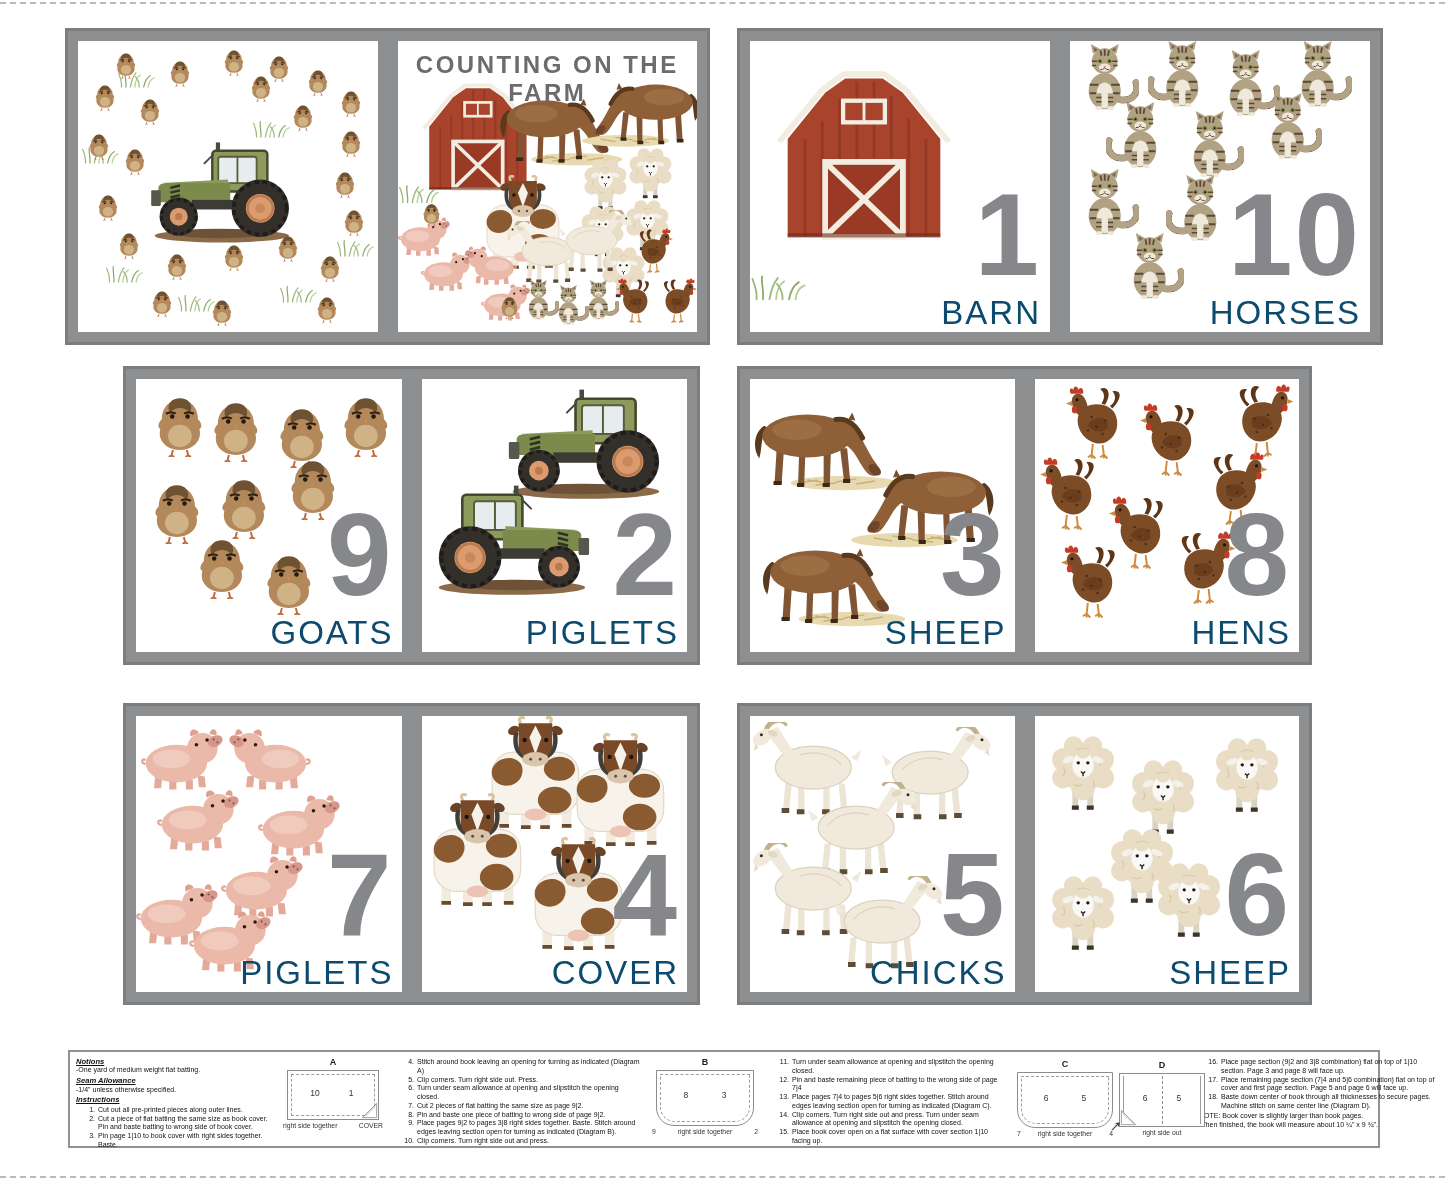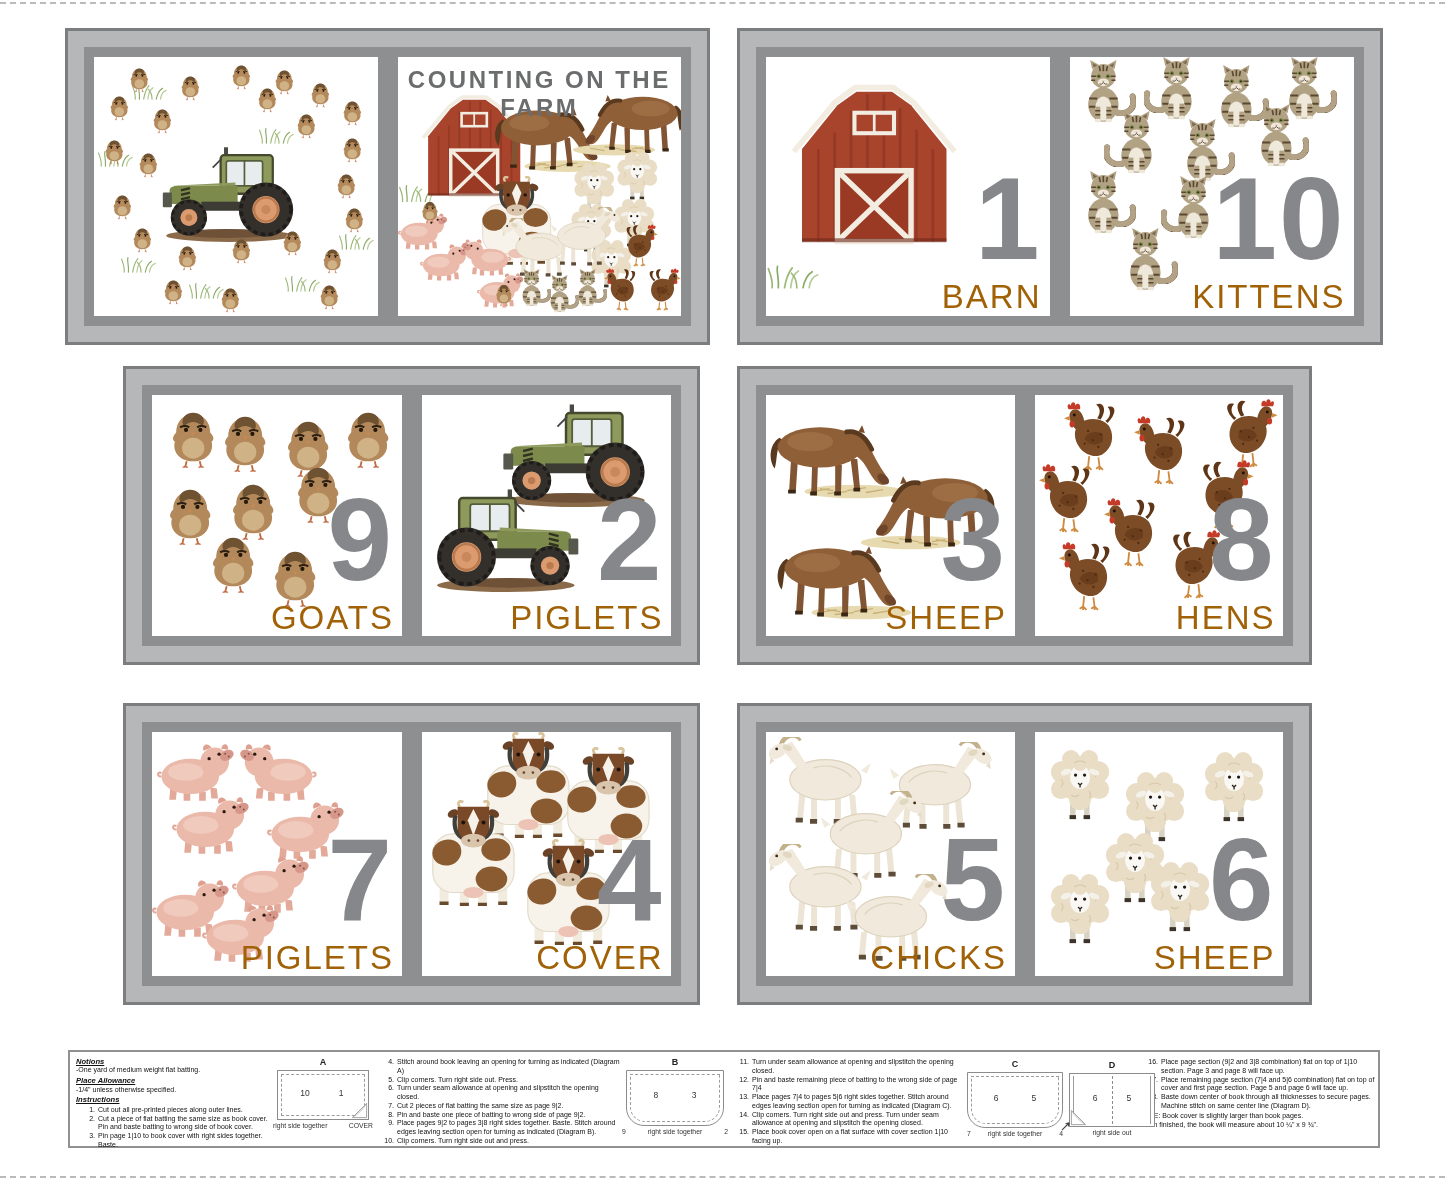--- a/index.html
+++ b/index.html
@@ -2,35 +2,35 @@
 <html><head>
 <meta charset="utf-8">
 <style>
   html,body{margin:0;padding:0}
   body{width:1445px;height:1182px;position:relative;background:#ffffff;
        font-family:"Liberation Sans",sans-serif;overflow:hidden;color:#222}
   .cutline{position:absolute;left:0;right:0;border-top:2px dashed #b8babc}
 
   
   .panel{position:absolute;box-sizing:border-box;border:3px solid #7b7d7f;
-         background:#b5b7b9;display:flex;padding:16px}
+         background:#b5b7b9;display:flex;padding:0}
   .square{flex:1;position:relative;background:#fff;border:10px solid #8d8f91;
           box-sizing:border-box;overflow:hidden}
   .art-layer{position:absolute;inset:0;z-index:1}
   .art-layer svg{position:absolute;overflow:visible;display:block}
   .count{position:absolute;right:3%;bottom:1%;z-index:2;text-align:right;line-height:1}
   .num{font-size:116px;font-weight:bold;color:#85878a;letter-spacing:2px}
-  .lbl{font-size:33px;color:#a16207;letter-spacing:2px;margin-top:3px}
+  .lbl{font-size:33px;color:#0c4a6e;letter-spacing:2px;margin-top:3px}
   .cover-title{position:absolute;top:3.5%;left:0;right:0;text-align:center;
                font-size:24px;font-weight:bold;letter-spacing:2.5px;color:#6b6c6d;z-index:2}
 
   
   .instructions{position:absolute;left:68px;top:1050px;width:1312px;height:98px;
                 box-sizing:border-box;border:2px solid #8f9193;background:#fff;
-                display:flex;gap:2px;padding:5px 6px;font-size:7px;line-height:1.25;color:#111}
+                display:flex;gap:12px;padding:5px 6px;font-size:7px;line-height:1.25;color:#111}
   .icol{flex:0 0 auto}
   .c1{width:195px}.c2{width:245px}.c3{width:235px}.c4{width:238px}
   .ih{font-weight:bold;font-style:italic;text-decoration:underline;font-size:7.6px}
   .it{margin:0 0 1px 0}
   ol.steps{margin:1px 0 0 0;padding:0 0 0 6px;list-style:none}
   .steps li{display:flex;margin:0}
   .sn{flex:0 0 13px;text-align:right;margin-right:3px}
   .st{flex:1}
   .inote{margin-top:1px}
 
@@ -481,21 +481,21 @@
         </svg>
         <svg viewBox="0 0 56 64" style="left: 32%; top: 46%; width: 20%; transform: scaleX(-1);">
           <use href="#sym-kitten"></use>
         </svg>
         <svg viewBox="0 0 56 64" style="left: 18%; top: 66%; width: 20%;">
           <use href="#sym-kitten"></use>
         </svg>
       </div>
     <div class="count">
       <div class="num">10</div>
-      <div class="lbl">KITTENS</div>
+      <div class="lbl">HORSES</div>
     </div>
   </div>
 </section>
 
 <section class="panel" style="left:123px;top:366px;width:577px;height:299px">
   <div class="square">
     <div class="art-layer">
         <svg viewBox="0 0 40 48" style="left: 6%; top: 4%; width: 21%;">
           <use href="#sym-chick"></use>
         </svg>
@@ -698,21 +698,21 @@
       <div class="num">6</div>
       <div class="lbl">SHEEP</div>
     </div>
   </div>
 </section>
 
 <section class="instructions">
   <div class="icol c1">
     <div class="ih">Notions</div>
     <div class="it">-One yard of medium weight flat batting.</div>
-    <div class="ih">Place Allowance</div>
+    <div class="ih">Seam Allowance</div>
     <div class="it">-1/4" unless otherwise specified.</div>
     <div class="ih">Instructions</div>
     <ol class="steps">
         <li>
           <span class="sn">1.</span>
           <span class="st">Cut out all pre-printed pieces along outer lines.</span>
         </li>
         <li>
           <span class="sn">2.</span>
           <span class="st">Cut a piece of flat batting the same size as book cover.  Pin and baste batting to wrong side of book cover.</span>

